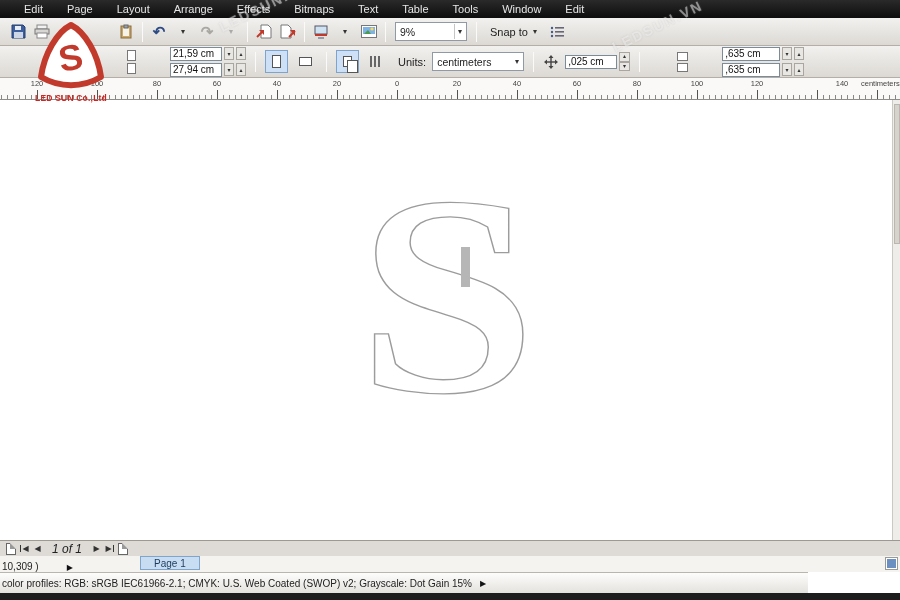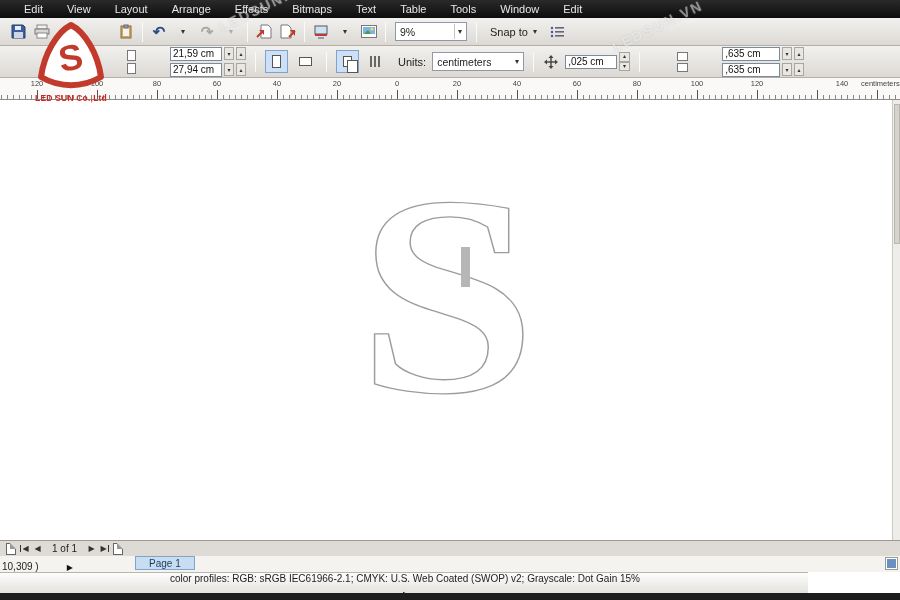--- a/index.html
+++ b/index.html
@@ -74,41 +74,41 @@
   .vscroll{position:absolute;right:0;top:100px;width:8px;height:440px;background:#efedea;
            border-left:1px solid #ccc9c3;z-index:2;}
   .vthumb{position:absolute;left:1px;top:4px;width:6px;height:140px;background:#d6d3cd;border:1px solid #bab7b1;}
 
   
   .navbar{position:absolute;left:0;top:540px;width:900px;height:16px;background:#dedbd6;
           border-top:1px solid #9c9992;display:flex;align-items:center;padding-left:4px;z-index:3;}
   .navbtn{display:inline-flex;align-items:center;justify-content:center;min-width:13px;height:13px;
           font-size:8px;color:#333;background:transparent;border:none;gap:1px;padding:0 1px;}
   .navbar .bar{display:inline-block;width:1px;height:7px;background:#333;}
-  .pageinfo{font-size:10px;color:#222;margin:0 8px;}
+  .pageinfo{font-size:12px;color:#222;margin:0 8px;font-style:italic;}
   .pagetab{margin-left:10px;padding:0 13px;height:14px;line-height:13px;font-size:10px;color:#1a3a5c;
            background:#c9ddf2;border:1px solid #80a5cb;margin-top:28px;}
   .pageico{width:10px;height:12px;border:1px solid #666;background:#fff;position:relative;margin:0 2px;}
   .pageico::after{content:"";position:absolute;right:-1px;top:-1px;border:3px solid;
            border-color:#dedbd6 #dedbd6 #999 #999;width:0;height:0;}
   .hscroll{position:absolute;left:458px;top:542px;width:438px;height:11px;z-index:2;
            background:#c7c6c4;border:1px solid #aaa8a4;}
   .hscroll .arrow{position:absolute;top:0;width:13px;height:9px;background:#e4e2de;color:#444;
            font-size:8px;line-height:9px;text-align:center;}
   .hscroll .left{left:0;}
   .hscroll .right{right:0;}
 
   .status1{position:absolute;left:0;top:556px;width:900px;height:16px;background:#f4f3f0;
            display:flex;align-items:flex-end;font-size:10px;color:#222;padding-left:2px;z-index:2;}
   .flyout{font-size:8px;color:#111;margin-left:28px;}
   .swatch{position:absolute;right:3px;top:2px;width:11px;height:11px;background:#6b8fc0;
           border:1px solid #fff;box-shadow:0 0 0 1px #999;}
   .status2{position:absolute;left:0;top:572px;width:808px;height:21px;
            background:linear-gradient(#fdfdfc,#e4e2dd);border-top:1px solid #b9b6b0;
-           display:flex;align-items:center;font-size:10px;color:#222;padding-left:2px;z-index:2;gap:6px;flex-direction:column;}
+           display:flex;align-items:center;font-size:10px;color:#222;padding-left:2px;z-index:2;gap:6px;}
   .bottomedge{position:absolute;left:0;top:593px;width:900px;height:7px;background:#1d1d1d;z-index:6;}
 
   
   .logo{position:absolute;left:28px;top:21px;width:86px;text-align:center;z-index:50;}
   .logo-text{font-size:8.5px;font-weight:bold;color:#cf2521;letter-spacing:0.2px;margin-top:-2px;}
   .watermark{position:absolute;color:rgba(255,255,255,0.45);font-weight:bold;font-size:14px;
              transform:rotate(-26deg);letter-spacing:2px;z-index:7;pointer-events:none;
              text-shadow:0 0 2px rgba(150,150,150,0.35);}
   .wm1{left:215px;top:-2px;}
   .wm2{left:608px;top:18px;}
@@ -120,21 +120,21 @@
   .phone-btn{color:#fff;font-weight:bold;font-size:17.5px;background:#d8453c;border:none;
       border-radius:8px;padding:5px 17px;font-family:"DejaVu Sans","Liberation Sans",sans-serif;}
 </style>
 </head>
 <body>
 
 <div class="app">
 
   <div class="menubar">
     <span class="menu-item">Edit</span>
-    <span class="menu-item">View</span>
+    <span class="menu-item">Page</span>
     <span class="menu-item">Layout</span>
     <span class="menu-item">Arrange</span>
     <span class="menu-item">Effects</span>
     <span class="menu-item">Bitmaps</span>
     <span class="menu-item">Text</span>
     <span class="menu-item">Table</span>
     <span class="menu-item">Tools</span>
     <span class="menu-item">Window</span>
     <span class="menu-item">Edit</span>
   </div>

